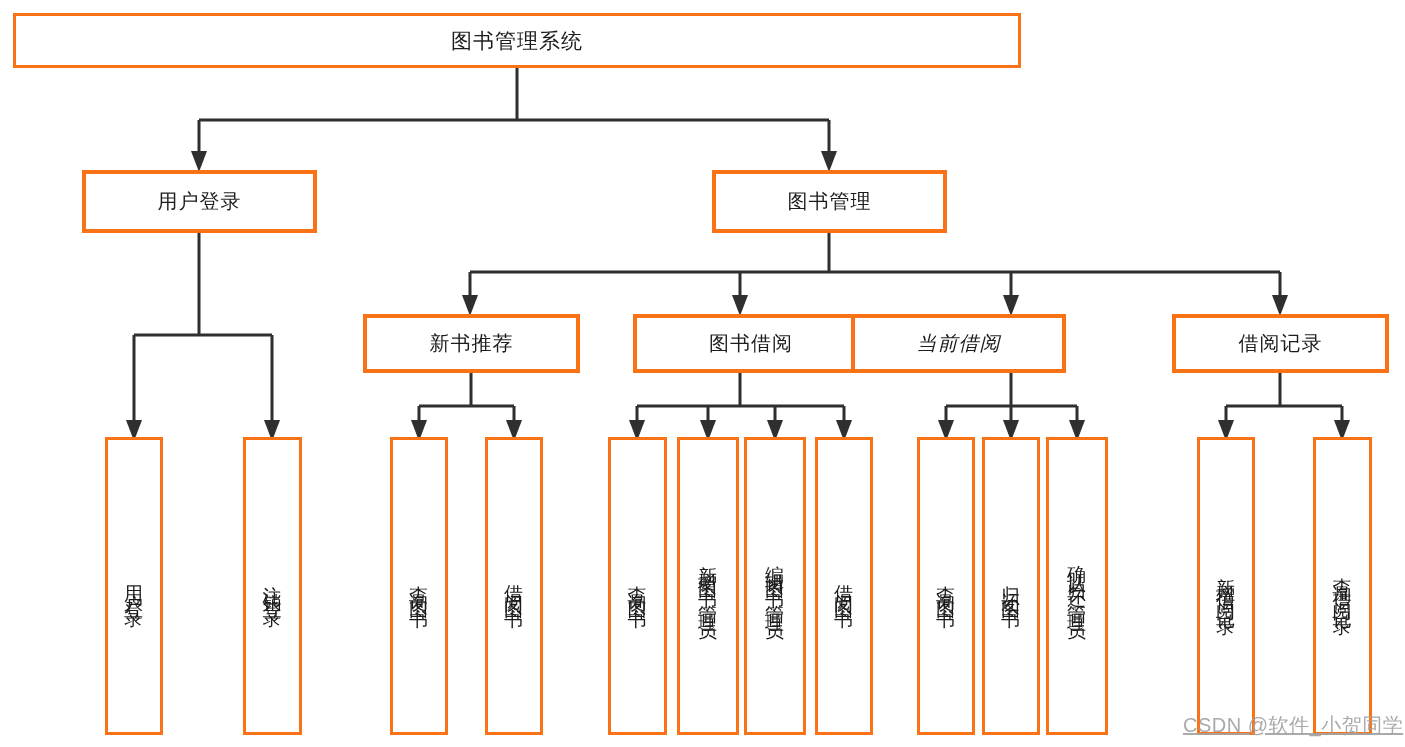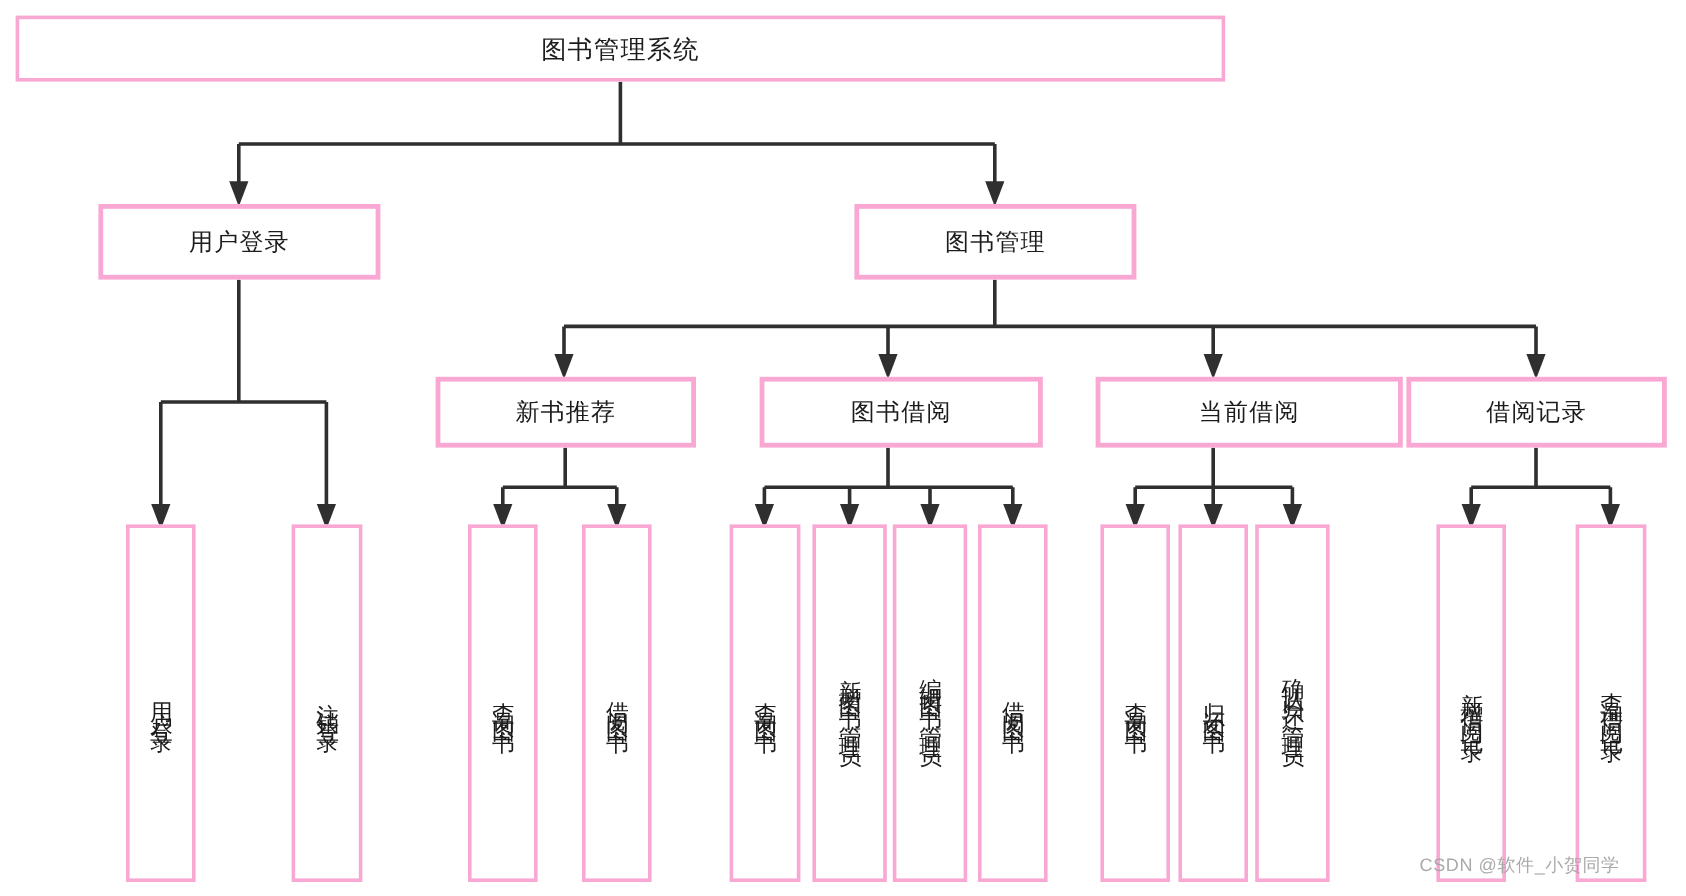--- a/index.html
+++ b/index.html
@@ -18,21 +18,21 @@
   .connectors {
     position: absolute;
     left: 0;
     top: 0;
     z-index: 0;
   }
   .box {
     position: absolute;
     box-sizing: border-box;
     background: #ffffff;
-    border: 3px solid #f9a8d4;
+    border: 3px solid #f97316;
     display: flex;
     align-items: center;
     justify-content: center;
     color: #1c1c1c;
     z-index: 1;
   }
   .box.thick { border-width: 4px; }
   .hlabel {
     font-size: 20px;
     letter-spacing: 1px;
@@ -48,25 +48,26 @@
     text-orientation: mixed;
     font-size: 19px;
     line-height: 1;
     letter-spacing: 8px;
     white-space: nowrap;
   }
   .watermark {
     position: absolute;
     left: 1183px;
     top: 712px;
-    font-size: 15px;
+    font-size: 20px;
     color: rgba(163, 163, 163, 0.92);
     white-space: nowrap;
     z-index: 3;
     letter-spacing: 0.5px;
+    text-decoration: underline;
   }
 </style>
 </head>
 <body>
 
 <div class="canvas">
 
   <svg class="connectors" width="1405" height="747" viewBox="0 0 1405 747">
     <g stroke="#2f2f2f" stroke-width="3" fill="none">
 
@@ -117,21 +118,21 @@
   <div class="box thick" style="left:363px; top:314px; width:217px; height:59px;">
     <span class="hlabel">新书推荐</span>
   </div>
 
   <div class="box thick" style="left:712px; top:170px; width:235px; height:63px;">
     <span class="hlabel">图书管理</span>
   </div>
   <div class="box thick" style="left:633px; top:314px; width:236px; height:59px;">
     <span class="hlabel">图书借阅</span>
   </div>
-  <div class="box thick" style="left:913px; top:314px; width:256px; height:59px;">
+  <div class="box thick" style="left:851px; top:314px; width:215px; height:59px;font-style:italic;">
     <span class="hlabel">当前借阅</span>
   </div>
   <div class="box thick" style="left:1172px; top:314px; width:217px; height:59px;">
     <span class="hlabel">借阅记录</span>
   </div>
 
   <div class="box leaf" style="left:105px; width:58px;">
     <span class="vlabel">用户登录</span>
   </div>
   <div class="box leaf" style="left:243px; width:59px;">

